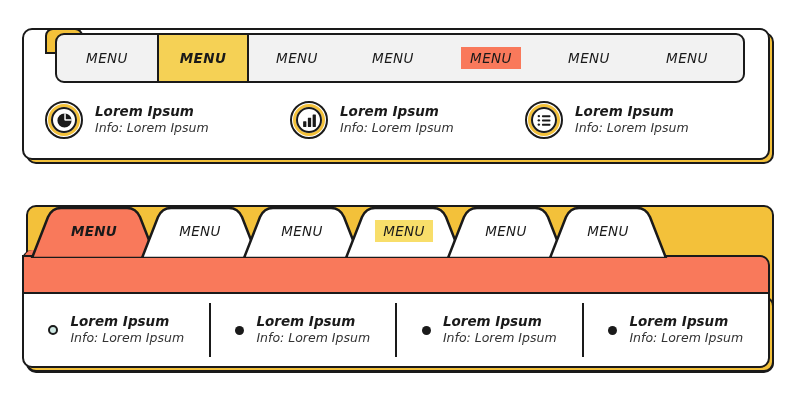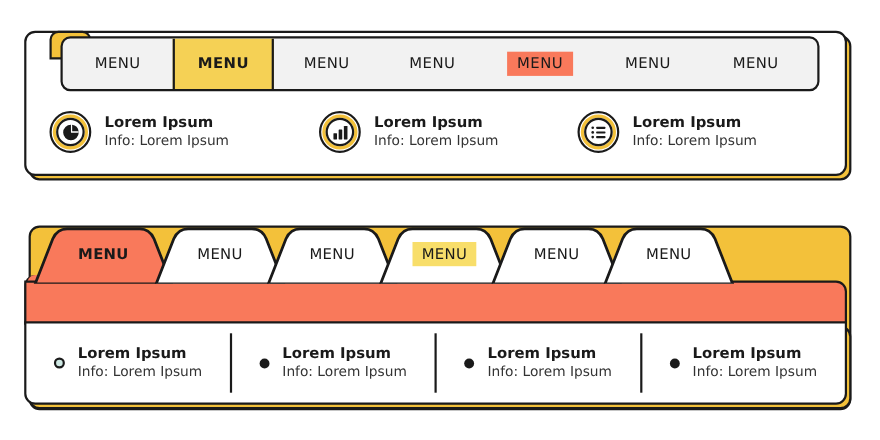--- a/index.html
+++ b/index.html
@@ -1,21 +1,21 @@
 <!DOCTYPE html>
 <html><head>
 <meta charset="utf-8">
 <style>
   html,body{margin:0;padding:0;background:#ffffff;}
   body{
     width:800px;height:400px;
     font-family:"DejaVu Sans","Liberation Sans",sans-serif;
     overflow:hidden;
   }
-  .stage{position:relative;width:800px;height:296px;}
+  .stage{position:relative;width:800px;height:296px;font-style:italic;}
 
   
   .card{
     position:absolute;
     background:#ffffff;
     border:2.5px solid #1a1a1a;
     border-radius:10px;
     box-sizing:border-box;
   }
   

